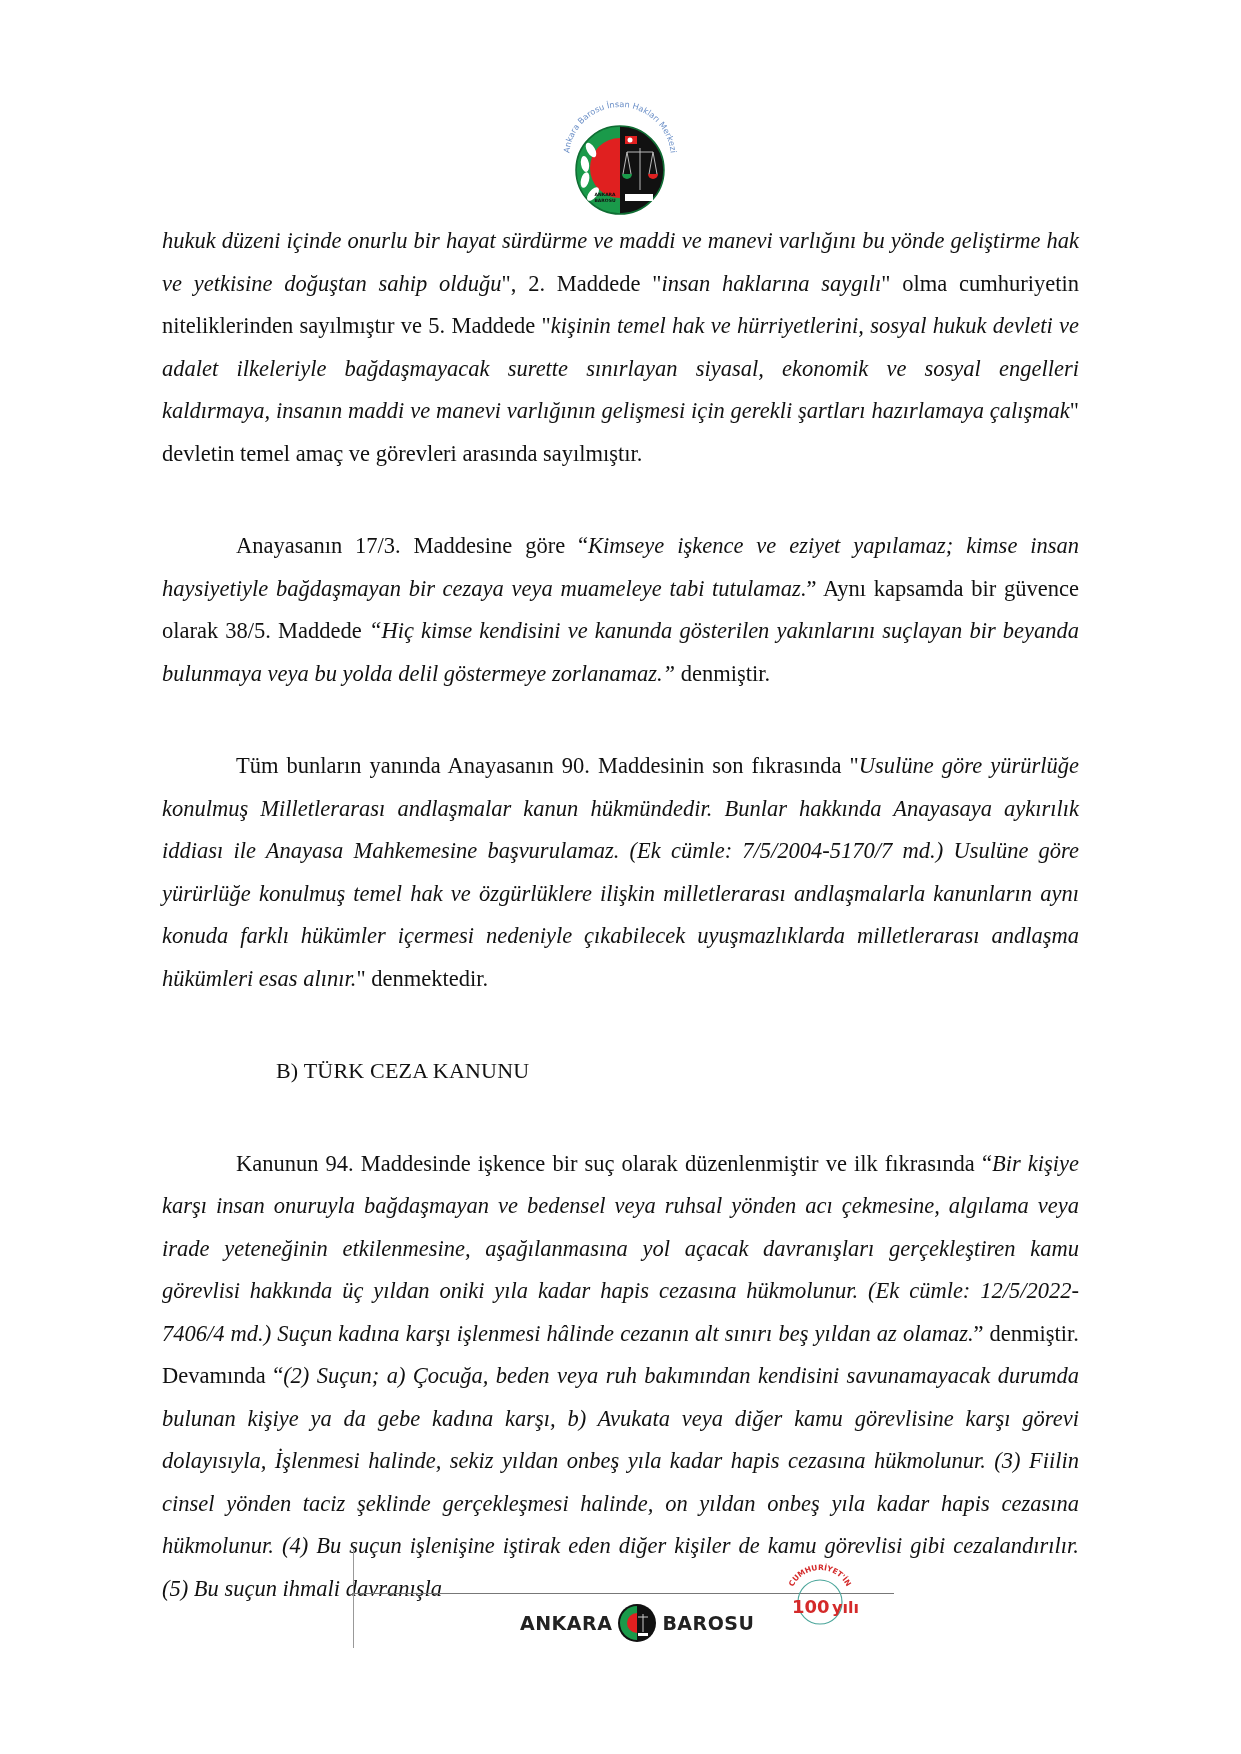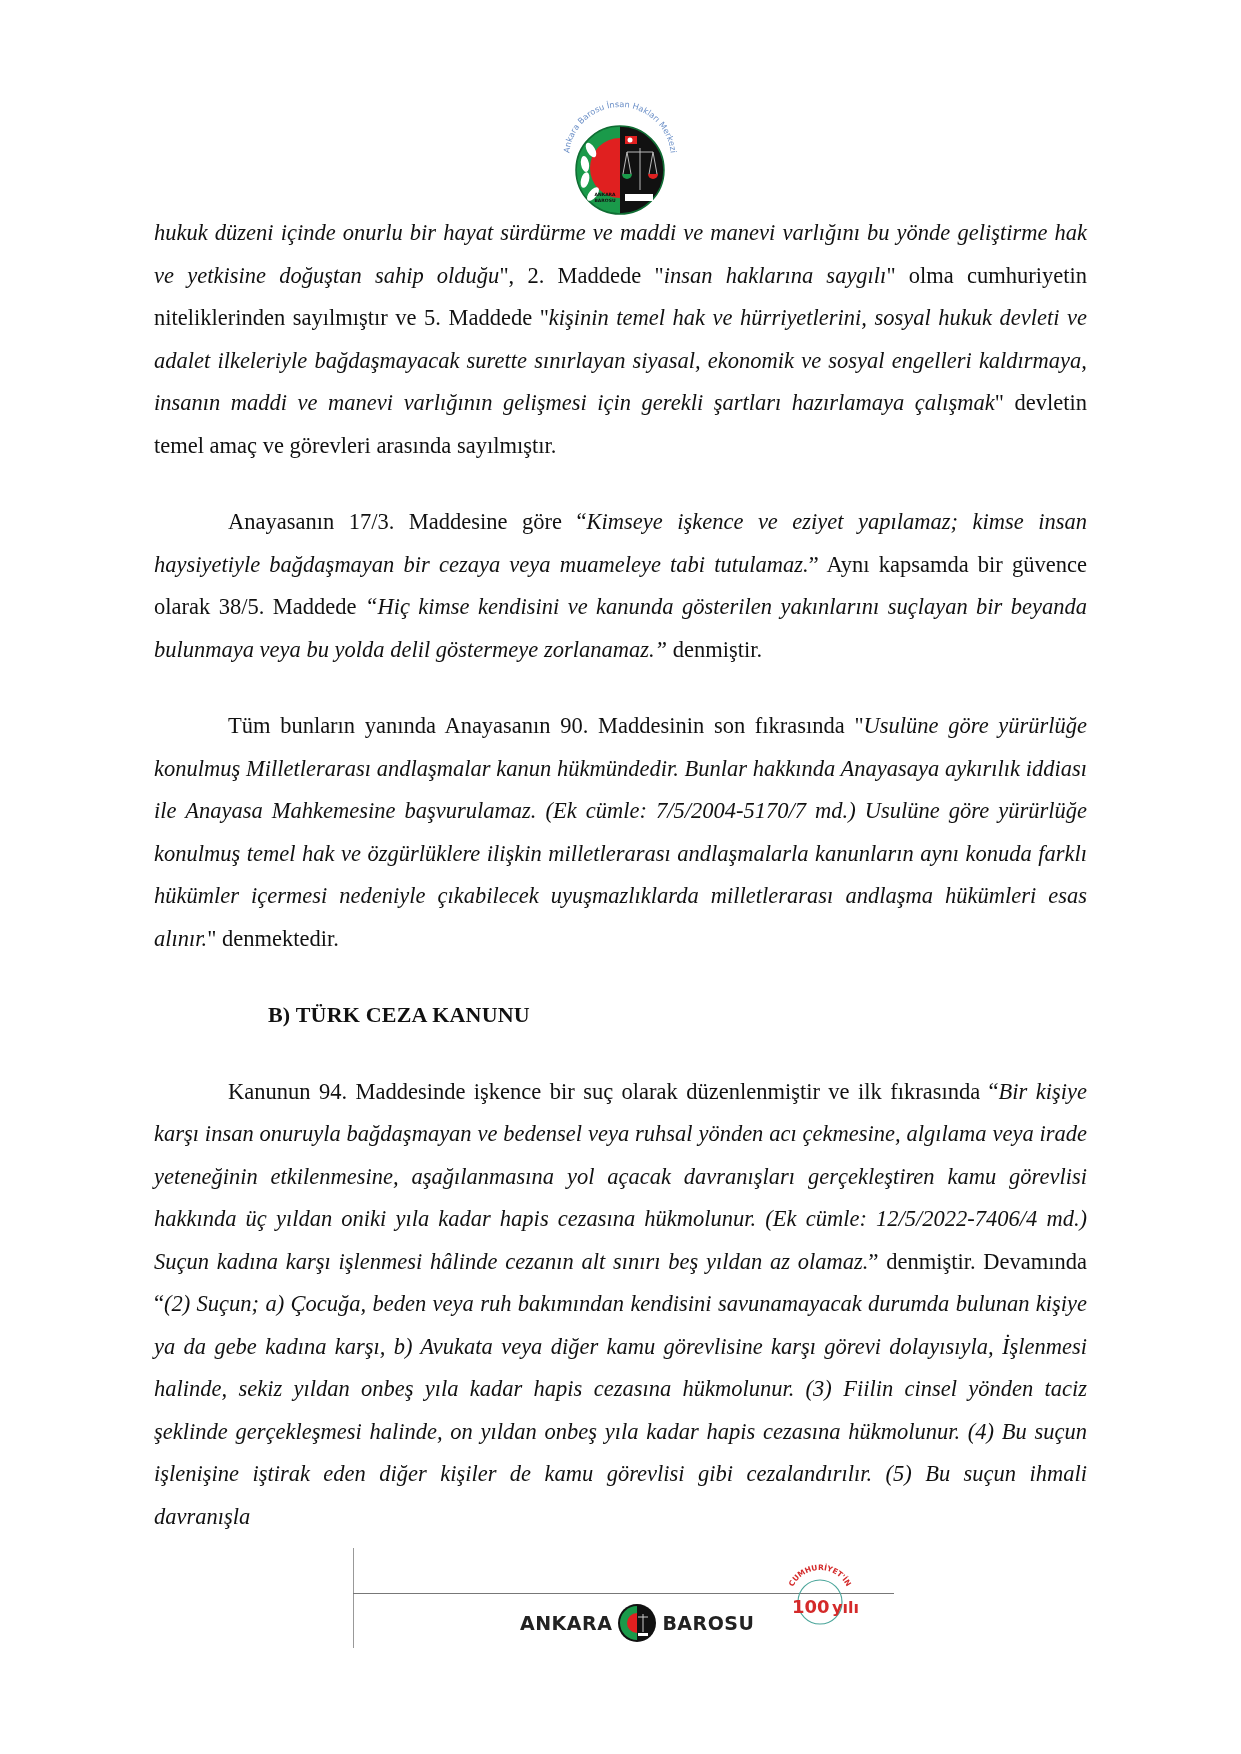--- a/index.html
+++ b/index.html
@@ -4,25 +4,25 @@
   <style>
     html, body { margin: 0; padding: 0; background: #ffffff; }
     body { width: 1241px; height: 1754px; position: relative; overflow: hidden; font-family: "Liberation Serif", serif; color: #111; }
     .page { position: absolute; left: 0; top: 0; width: 1241px; height: 1754px; background: #fff; }
 
     
     .header-logo { position: absolute; left: 555px; top: 92px; width: 130px; height: 130px; }
 
     
     .body-text { position: absolute; left: 150px; top: 208px; width: 941px; font-size: 22.5px; line-height: 42.5px; text-align: justify; }
-    .body-text p { margin: 4px; text-align: justify; }
+    .body-text p { margin: 12px; text-align: justify; }
     .body-text p.indent { text-indent: 74px; }
     .body-text .gap { height: 26px; }
     .body-text i { font-style: italic; }
-    .section-heading { font-weight: bold; margin: 0; padding-left: 114px; font-size: 22px; letter-spacing: 0.2px; }
+    .section-heading { font-weight: normal; margin: 0; padding-left: 114px; font-size: 22px; letter-spacing: 0.2px; }
 
     
     .footer-vline { position: absolute; left: 353px; top: 1548px; width: 1px; height: 100px; background: #999; }
     .footer-hline { position: absolute; left: 353px; top: 1593px; width: 540px; height: 1px; background: #777; }
     .footer-hline2 { position: absolute; left: 860px; top: 1593px; width: 34px; height: 1px; background: #777; }
     .footer-brand { position: absolute; left: 520px; top: 1600px; height: 46px; display: flex; align-items: center; gap: 4px; font-family: "DejaVu Sans", sans-serif; font-weight: bold; font-size: 19px; color: #222; letter-spacing: 0.5px; }
     .footer-brand .mini-logo { width: 42px; height: 42px; }
     .anniv { position: absolute; left: 770px; top: 1560px; width: 100px; height: 70px; }
   </style>
 </head>

